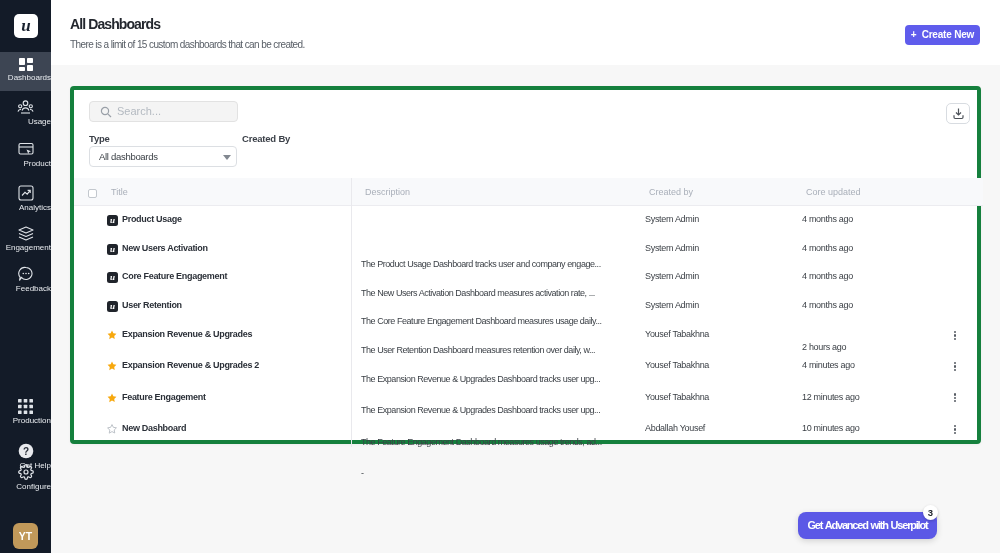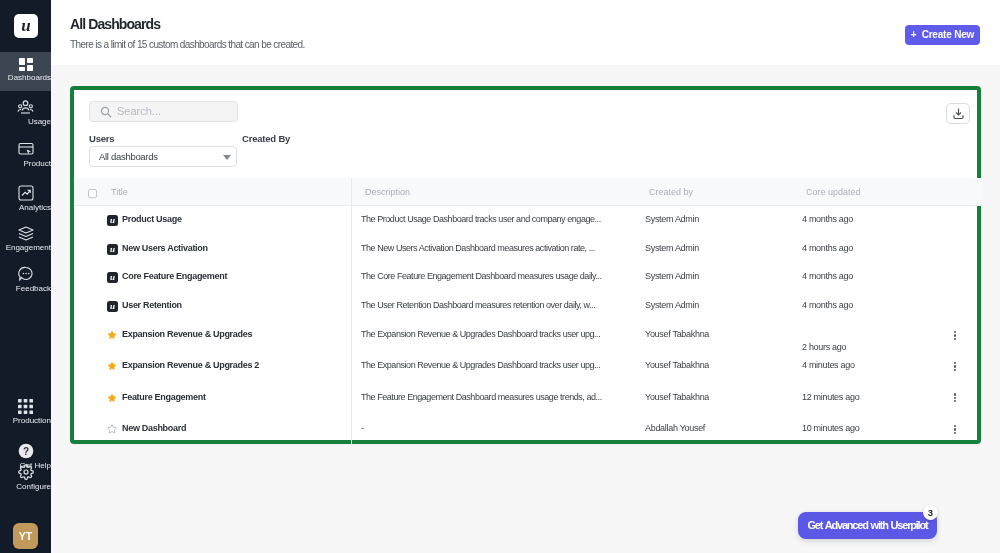--- a/index.html
+++ b/index.html
@@ -34,21 +34,21 @@
 .caret { position:absolute; width:0; height:0; border-left:4px solid transparent; border-right:4px solid transparent; border-top:5px solid #828890; top:8px; }
 
 
 #thead { position:absolute; left:0px; top:88px; width:909px; height:28px; background:#f8f9fb; border-bottom:1px solid #ececf0; }
 #cb { position:absolute; left:14px; top:99px; width:9px; height:9px; border:1.4px solid #c3c8ce; border-radius:2px; background:#fff; }
 .hcell { position:absolute; font-size:9px; color:#a9afb9; top:97px; }
 #vline { position:absolute; left:277px; top:88px; width:1px; height:269px; background:#e9e9ed; }
 .badge { position:absolute; left:37px; width:11px; height:11px; background:#20242b; border-radius:2.5px; }
 .badge svg { display:block; }
 .rtitle { position:absolute; left:52px; font-size:9px; letter-spacing:-0.3px; color:#2b3038; font-weight:bold; line-height:11px; }
-.rdesc { position:absolute; left:291px; font-size:9px; letter-spacing:-0.45px; color:#3a3f45; line-height:11px; }
+.rdesc { position:absolute; left:291px; font-size:9px; letter-spacing:-0.45px; color:#3a3f45; line-height:11px;margin-top:45px; }
 .rby { position:absolute; left:575px; font-size:9px; letter-spacing:-0.3px; color:#3a3f45; line-height:11px; }
 .rupd { position:absolute; left:732px; font-size:9px; letter-spacing:-0.3px; color:#3a3f45; line-height:11px; }
 .star { position:absolute; left:37px; }
 .kebab { position:absolute; left:884px; width:3px; }
 .kebab i { display:block; width:2.3px; height:2.3px; border-radius:50%; background:#565b63; margin-bottom:1.1px; }
 
 
 #advbtn { position:absolute; left:798px; top:512px; width:139px; height:27px; background:#5b58e6; border-radius:8px; color:#fff; font-size:11px; letter-spacing:-1.2px; word-spacing:1px; font-weight:bold; text-align:center; line-height:27px; box-shadow:0 2px 6px rgba(0,0,0,0.15); z-index:5; }
 #advbadge { position:absolute; left:923px; top:505px; width:15px; height:15px; background:#fff; border-radius:50%; color:#23272e; font-size:9.5px; font-weight:bold; text-align:center; line-height:15px; z-index:6; box-shadow:0 1px 3px rgba(0,0,0,0.2); }
 </style>
@@ -67,21 +67,21 @@
       <circle cx="5" cy="5" r="3.6" fill="none" stroke="#9aa0a8" stroke-width="1.2"></circle>
       <line x1="7.8" y1="7.8" x2="11" y2="11" stroke="#9aa0a8" stroke-width="1.2"></line>
     </svg>
   <div id="dlbtn">
       <svg style="display:block;margin:3px auto" width="13" height="13" viewBox="0 0 13 13">
         <path d="M2 8.2v2.1a1.2 1.2 0 0 0 1.2 1.2h6.6a1.2 1.2 0 0 0 1.2-1.2V8.2" fill="none" stroke="#4c5158" stroke-width="1.2"></path>
         <line x1="6.5" y1="1.5" x2="6.5" y2="7.5" stroke="#4c5158" stroke-width="1.2"></line>
         <path d="M4 5.5 6.5 8 9 5.5" fill="none" stroke="#4c5158" stroke-width="1.2"></path>
       </svg>
     </div>
-  <div class="flabel" style="left:15px;top:43px">Users</div>
+  <div class="flabel" style="left:15px;top:43px">Type</div>
   <div class="flabel" style="left:168px;top:43px">Created By</div>
   <div class="select" style="left:15px;top:56px">All dashboards<span class="caret" style="left:133px"></span></div>
 
   <div id="thead"></div>
   <div id="cb"></div>
   <div class="hcell" style="left:37px">Title</div>
   <div class="hcell" style="left:291px">Description</div>
   <div class="hcell" style="left:575px">Created by</div>
   <div class="hcell" style="left:732px">Core updated</div>
   <div id="vline"></div>

